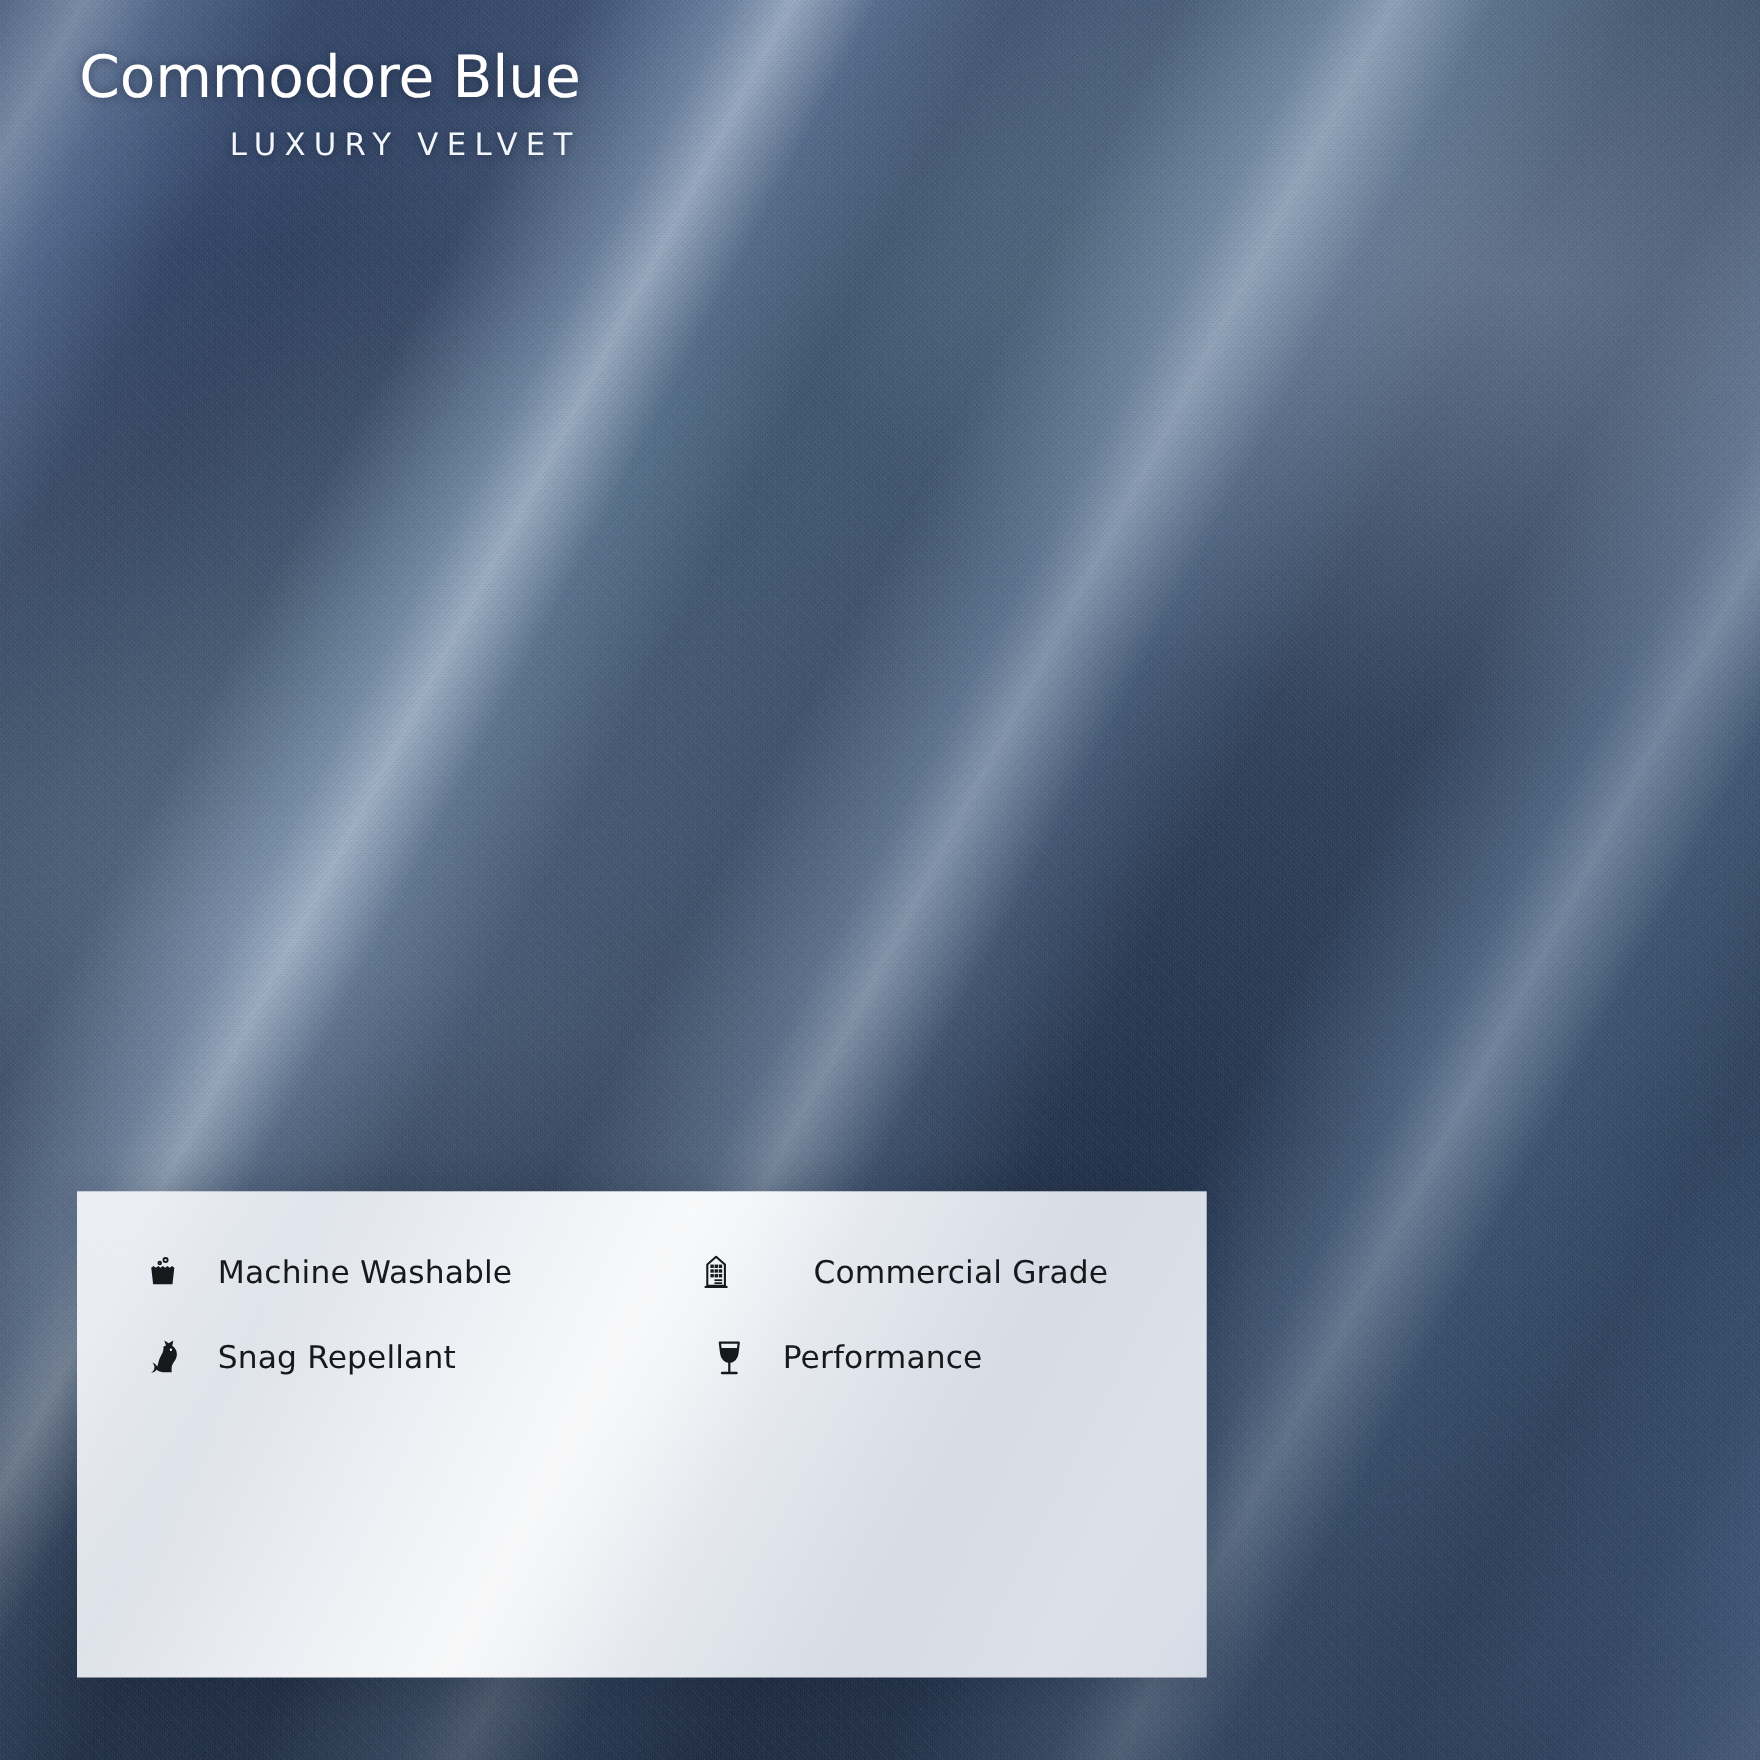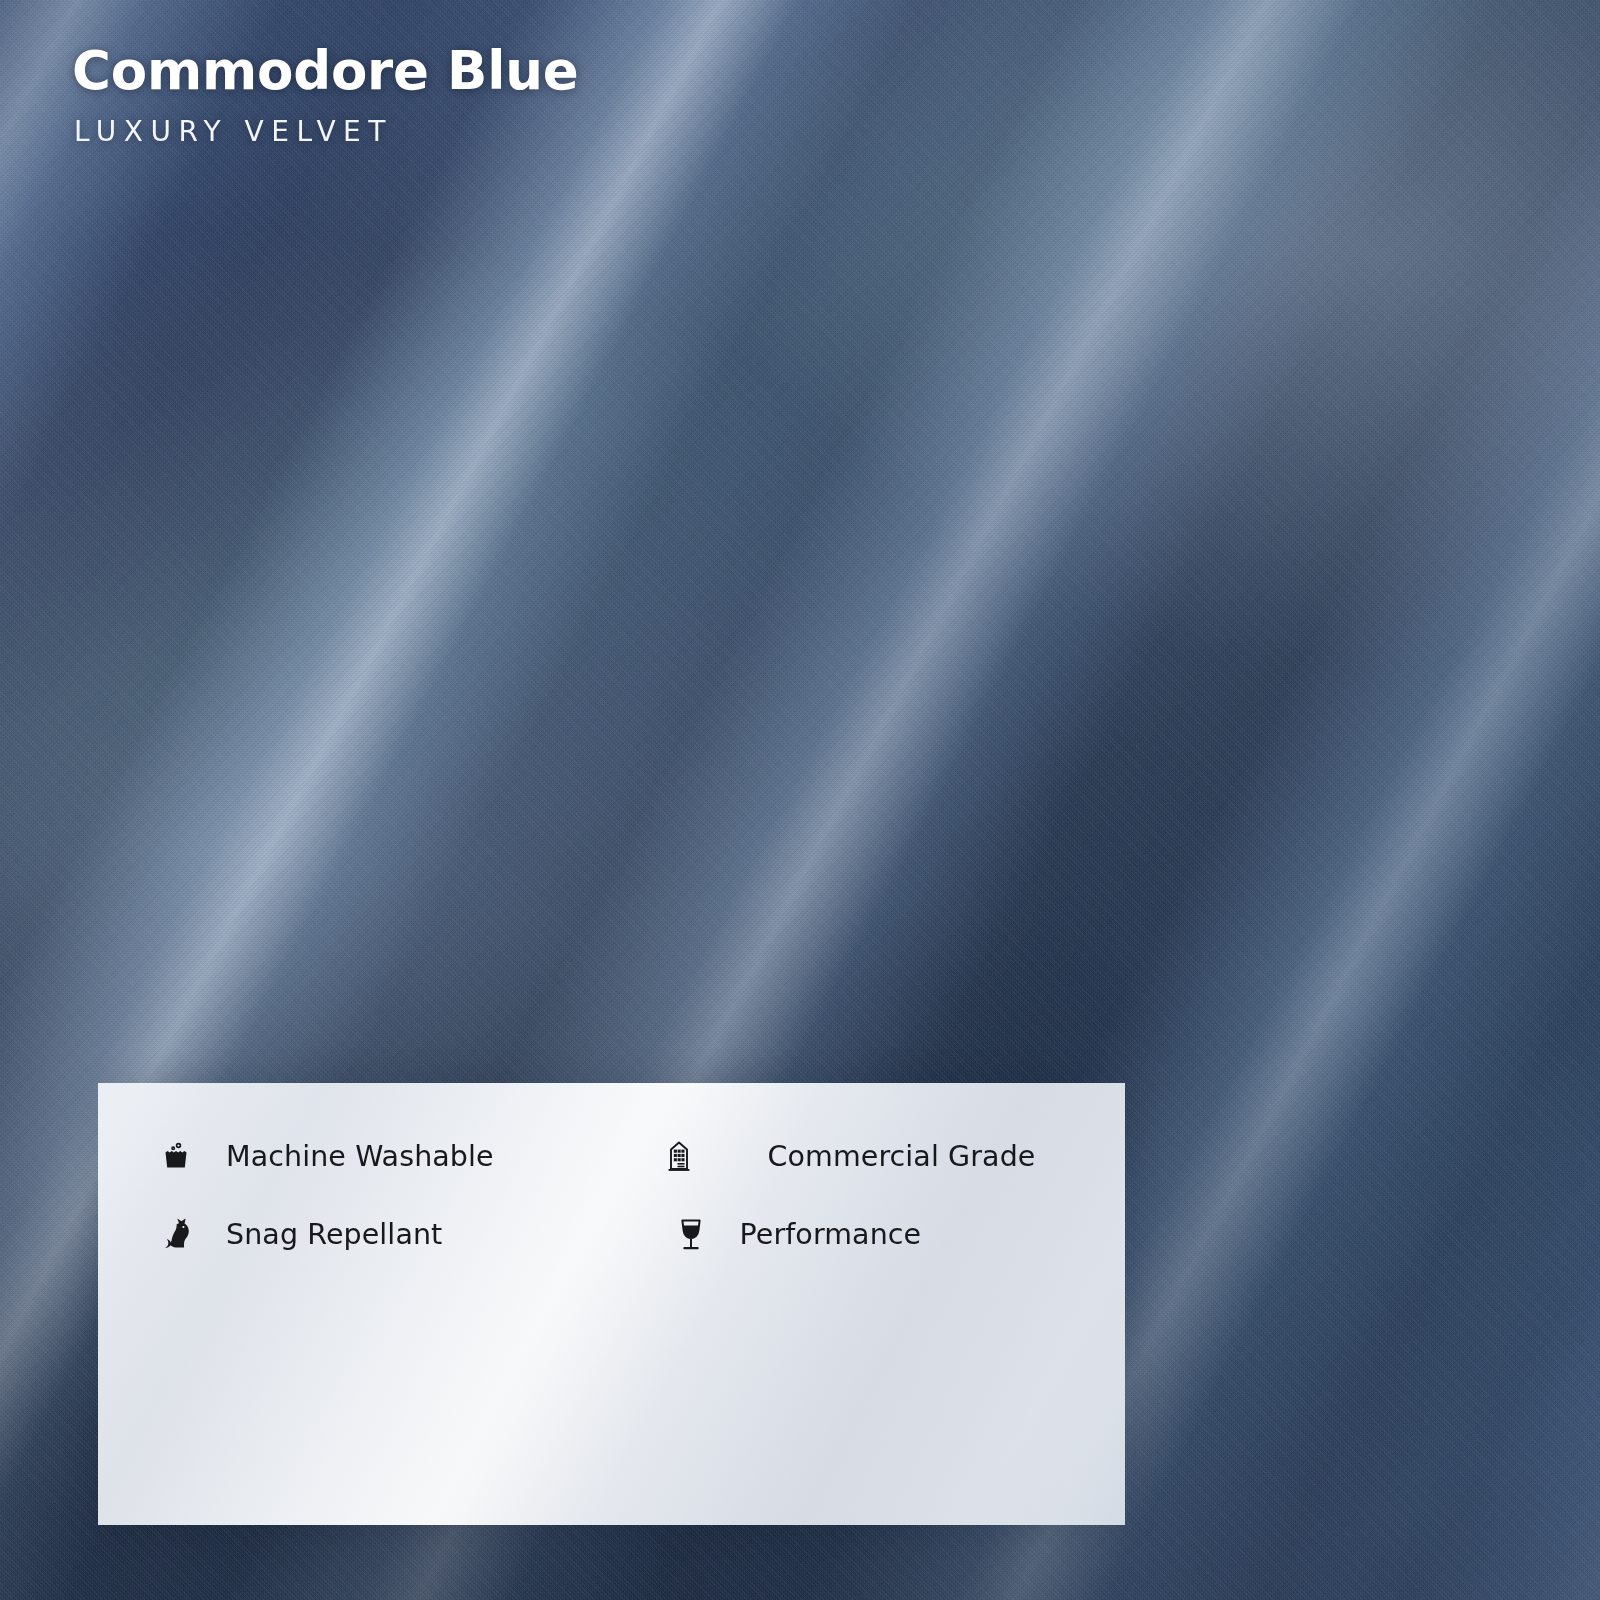--- a/index.html
+++ b/index.html
@@ -129,34 +129,35 @@
   .header-block {
     position: absolute;
     left: 72px;
     top: 40px;
     z-index: 20;
   }
   .swatch-title {
     margin: 0;
     font-family: "DejaVu Sans", sans-serif;
     font-size: 53px;
-    font-weight: 700;
+    font-weight: 400;
     letter-spacing: -0.2px;
     color: #ffffff;
     line-height: 1.18;
     text-shadow: 0 1px 10px rgba(8,16,32,0.45);
   }
   .swatch-subtitle {
     margin: 12px 0 0 2px;
     font-family: "DejaVu Sans", sans-serif;
     font-size: 28px;
     font-weight: 400;
     letter-spacing: 7.5px;
     color: #f2f5fa;
     text-shadow: 0 1px 8px rgba(8,16,32,0.42);
+    text-align: right;
   }
 
   
   .feature-panel {
     position: absolute;
     left: 70px;
     top: 1083px;
     width: 1027px;
     height: 442px;
     z-index: 20;
@@ -169,21 +170,20 @@
         rgba(240,243,248,0.94) 58%,
         rgba(228,232,240,0.93) 74%,
         rgba(233,237,243,0.93) 88%,
         rgba(224,229,238,0.93) 100%);
     box-shadow: 0 0 34px rgba(10,20,40,0.16);
     display: flex;
     flex-wrap: wrap;
     align-content: flex-start;
     padding: 34px 0 0 0;
     box-sizing: border-box;
-    margin-left: 28px;
   }
 
   .feature-item {
     display: flex;
     align-items: center;
     width: 50%;
     height: 78px;
     box-sizing: border-box;
     padding-left: 56px;
   }

